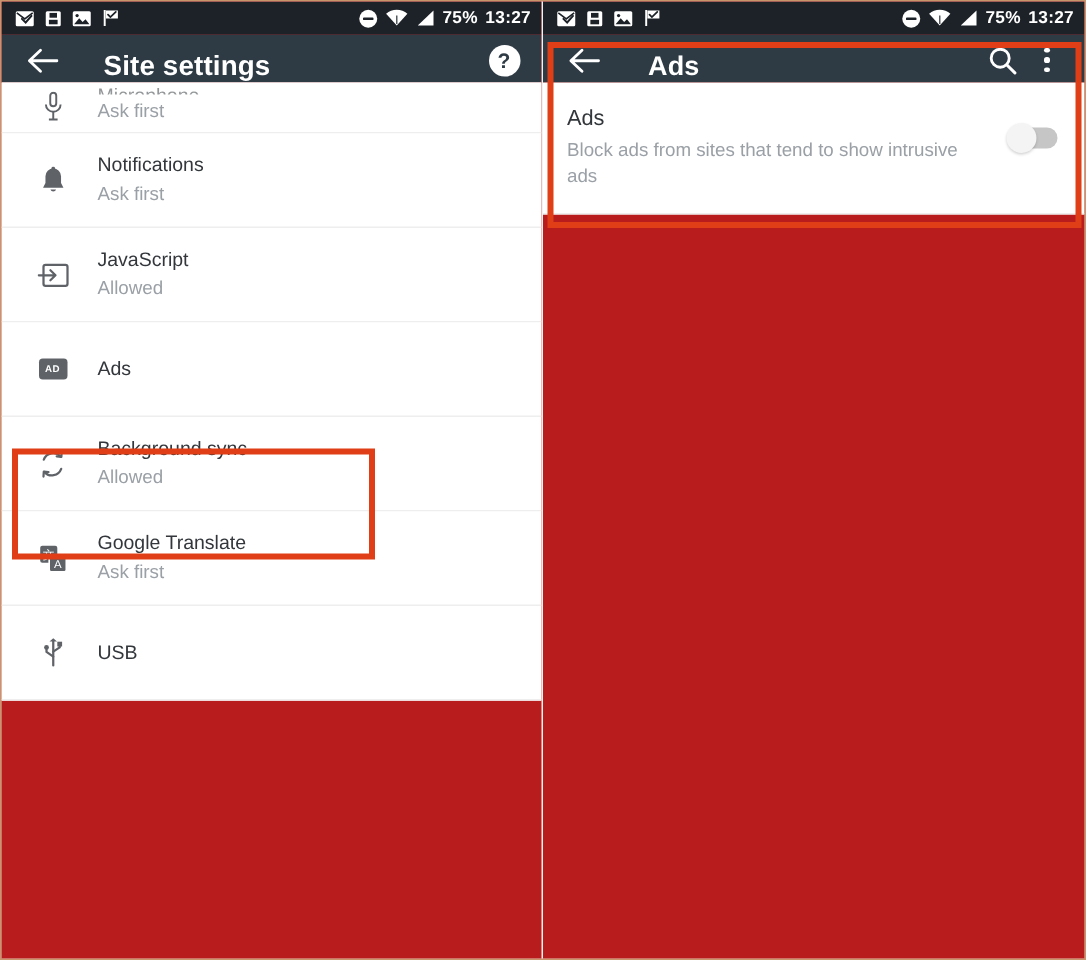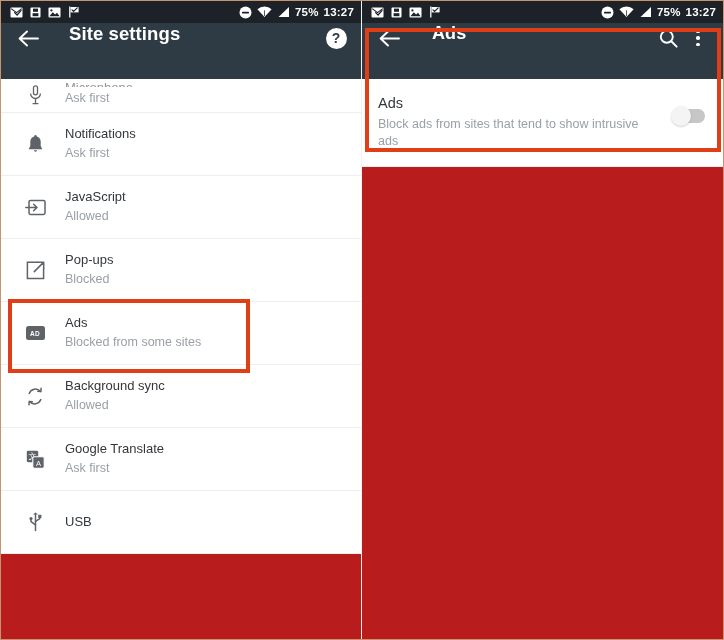--- a/index.html
+++ b/index.html
@@ -58,24 +58,24 @@
     color: #ffffff;
     font-size: 11.5px;
     font-weight: bold;
     letter-spacing: 0.2px;
     white-space: nowrap;
   }
   .sicon { display: block; }
 
   
   .appbar {
-    height: 56px;
+    height: 32px;
     background: #2e3b45;
     display: flex;
-    align-items: flex-start;
+    align-items: flex-end;
     padding: 0 10px 0 12px;
     box-sizing: border-box;
   }
   .appbar-title {
     color: #ffffff;
     font-size: 18.5px;
     font-weight: bold;
     margin-left: 26px;
     letter-spacing: 0.1px;
     white-space: nowrap;
@@ -345,40 +345,27 @@
               <rect x="4" y="1.5" width="16" height="14" rx="1.4" fill="none" stroke="#5f6368" stroke-width="1.5"></rect>
               <path d="M0.8 8.5 L12 8.5 M8.6 5.2 L12 8.5 L8.6 11.8" stroke="#5f6368" stroke-width="1.5" fill="none" stroke-linecap="round" stroke-linejoin="round"></path>
             </svg>
         </div>
         <div class="row-text">
           <span class="row-title">JavaScript</span>
           <span class="row-sub">Allowed</span>
         </div>
       </div>
 
-      <div class="row">
-        <div class="row-icon">
-          <svg width="19" height="19" viewBox="0 0 19 19">
-              <path d="M11.5 1.3 L1.4 1.3 L1.4 17.5 L17.6 17.5 L17.6 7.4" fill="none" stroke="#5f6368" stroke-width="1.5" stroke-linecap="round"></path>
-              <path d="M8.3 10.6 L17.5 1.4 M11.6 1.3 L17.7 1.3 L17.7 7.4" fill="none" stroke="#5f6368" stroke-width="1.5" stroke-linecap="round" stroke-linejoin="round"></path>
-            </svg>
-        </div>
-        <div class="row-text">
-          <span class="row-title">Pop-ups</span>
-          <span class="row-sub">Blocked</span>
-        </div>
-      </div>
 
       <div class="row">
         <div class="row-icon">
           <span class="ad-badge">AD</span>
         </div>
         <div class="row-text">
           <span class="row-title">Ads</span>
-          <span class="row-sub">Blocked from some sites</span>
         </div>
       </div>
 
       <div class="row">
         <div class="row-icon">
           <svg width="18" height="19" viewBox="0 0 18 19">
               <path d="M3.2 6.4 A6.6 6.6 0 0 1 14.4 4.4" fill="none" stroke="#5f6368" stroke-width="1.5" stroke-linecap="round"></path>
               <path d="M14.8 12.6 A6.6 6.6 0 0 1 3.6 14.6" fill="none" stroke="#5f6368" stroke-width="1.5" stroke-linecap="round"></path>
               <path d="M11.8 4.3 L14.9 4.6 L15.1 1.3" fill="none" stroke="#5f6368" stroke-width="1.5" stroke-linecap="round" stroke-linejoin="round"></path>
               <path d="M6.3 14.7 L3.2 14.4 L3 17.7" fill="none" stroke="#5f6368" stroke-width="1.5" stroke-linecap="round" stroke-linejoin="round"></path>

